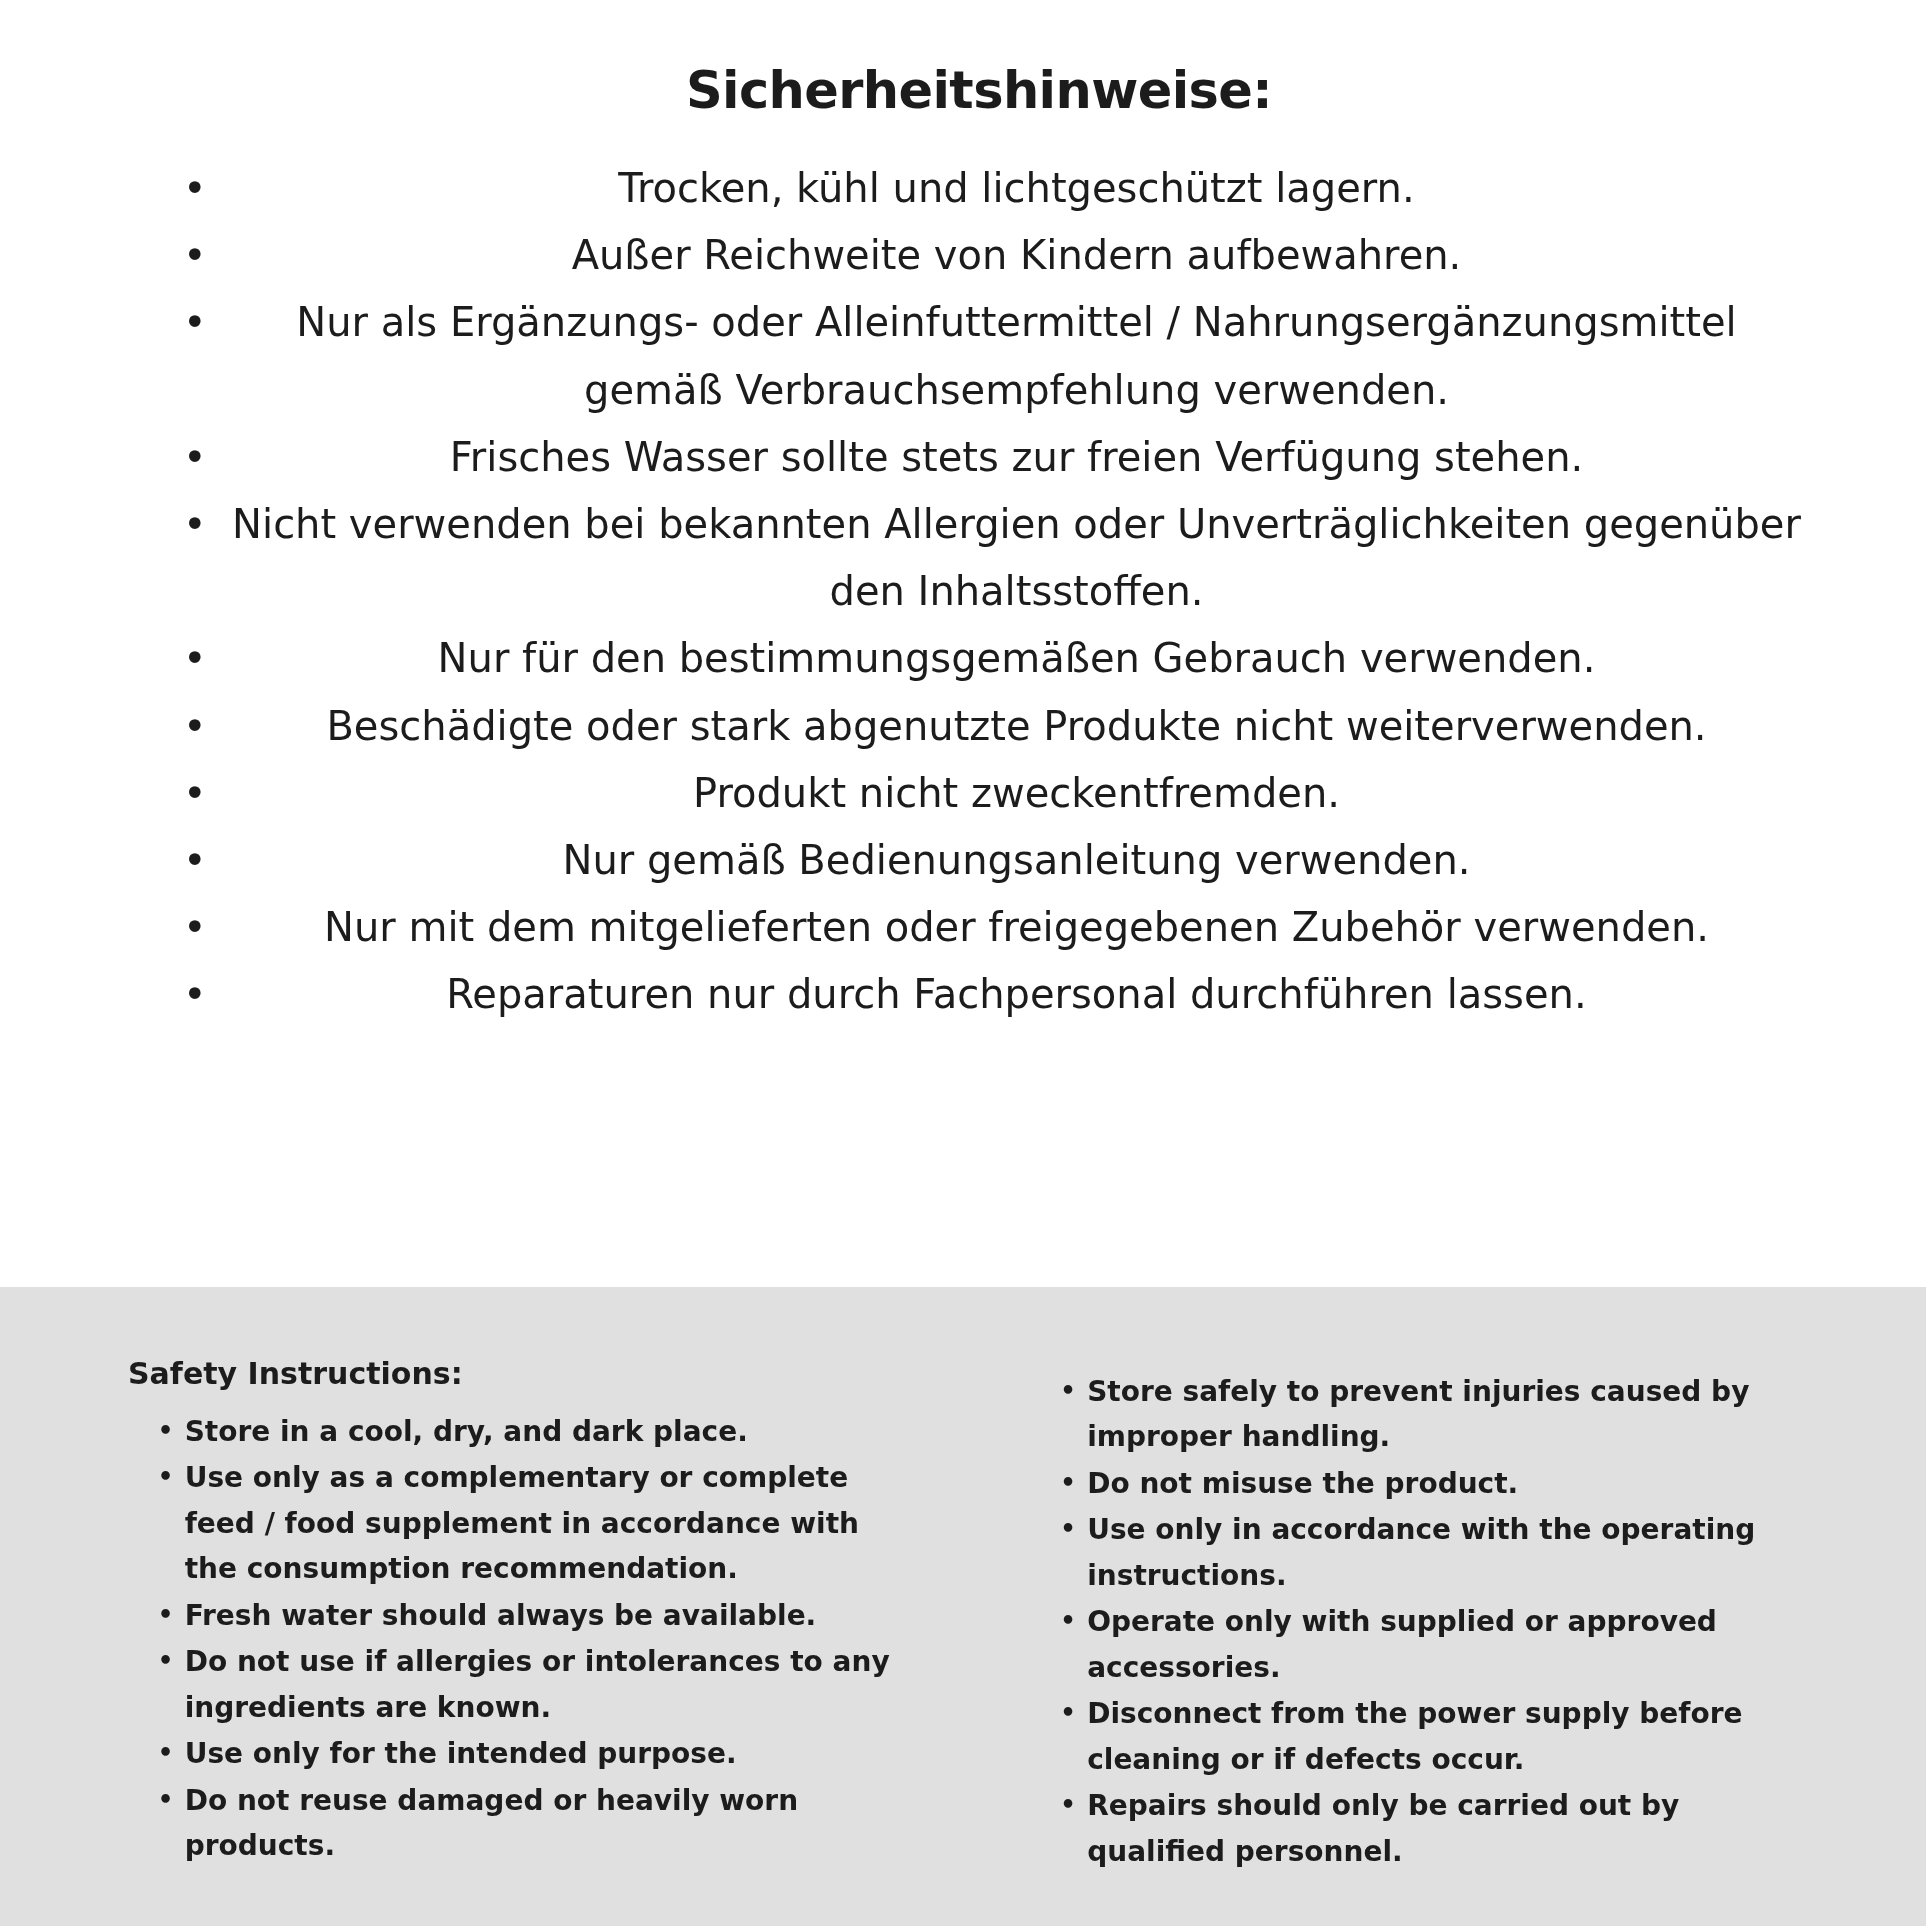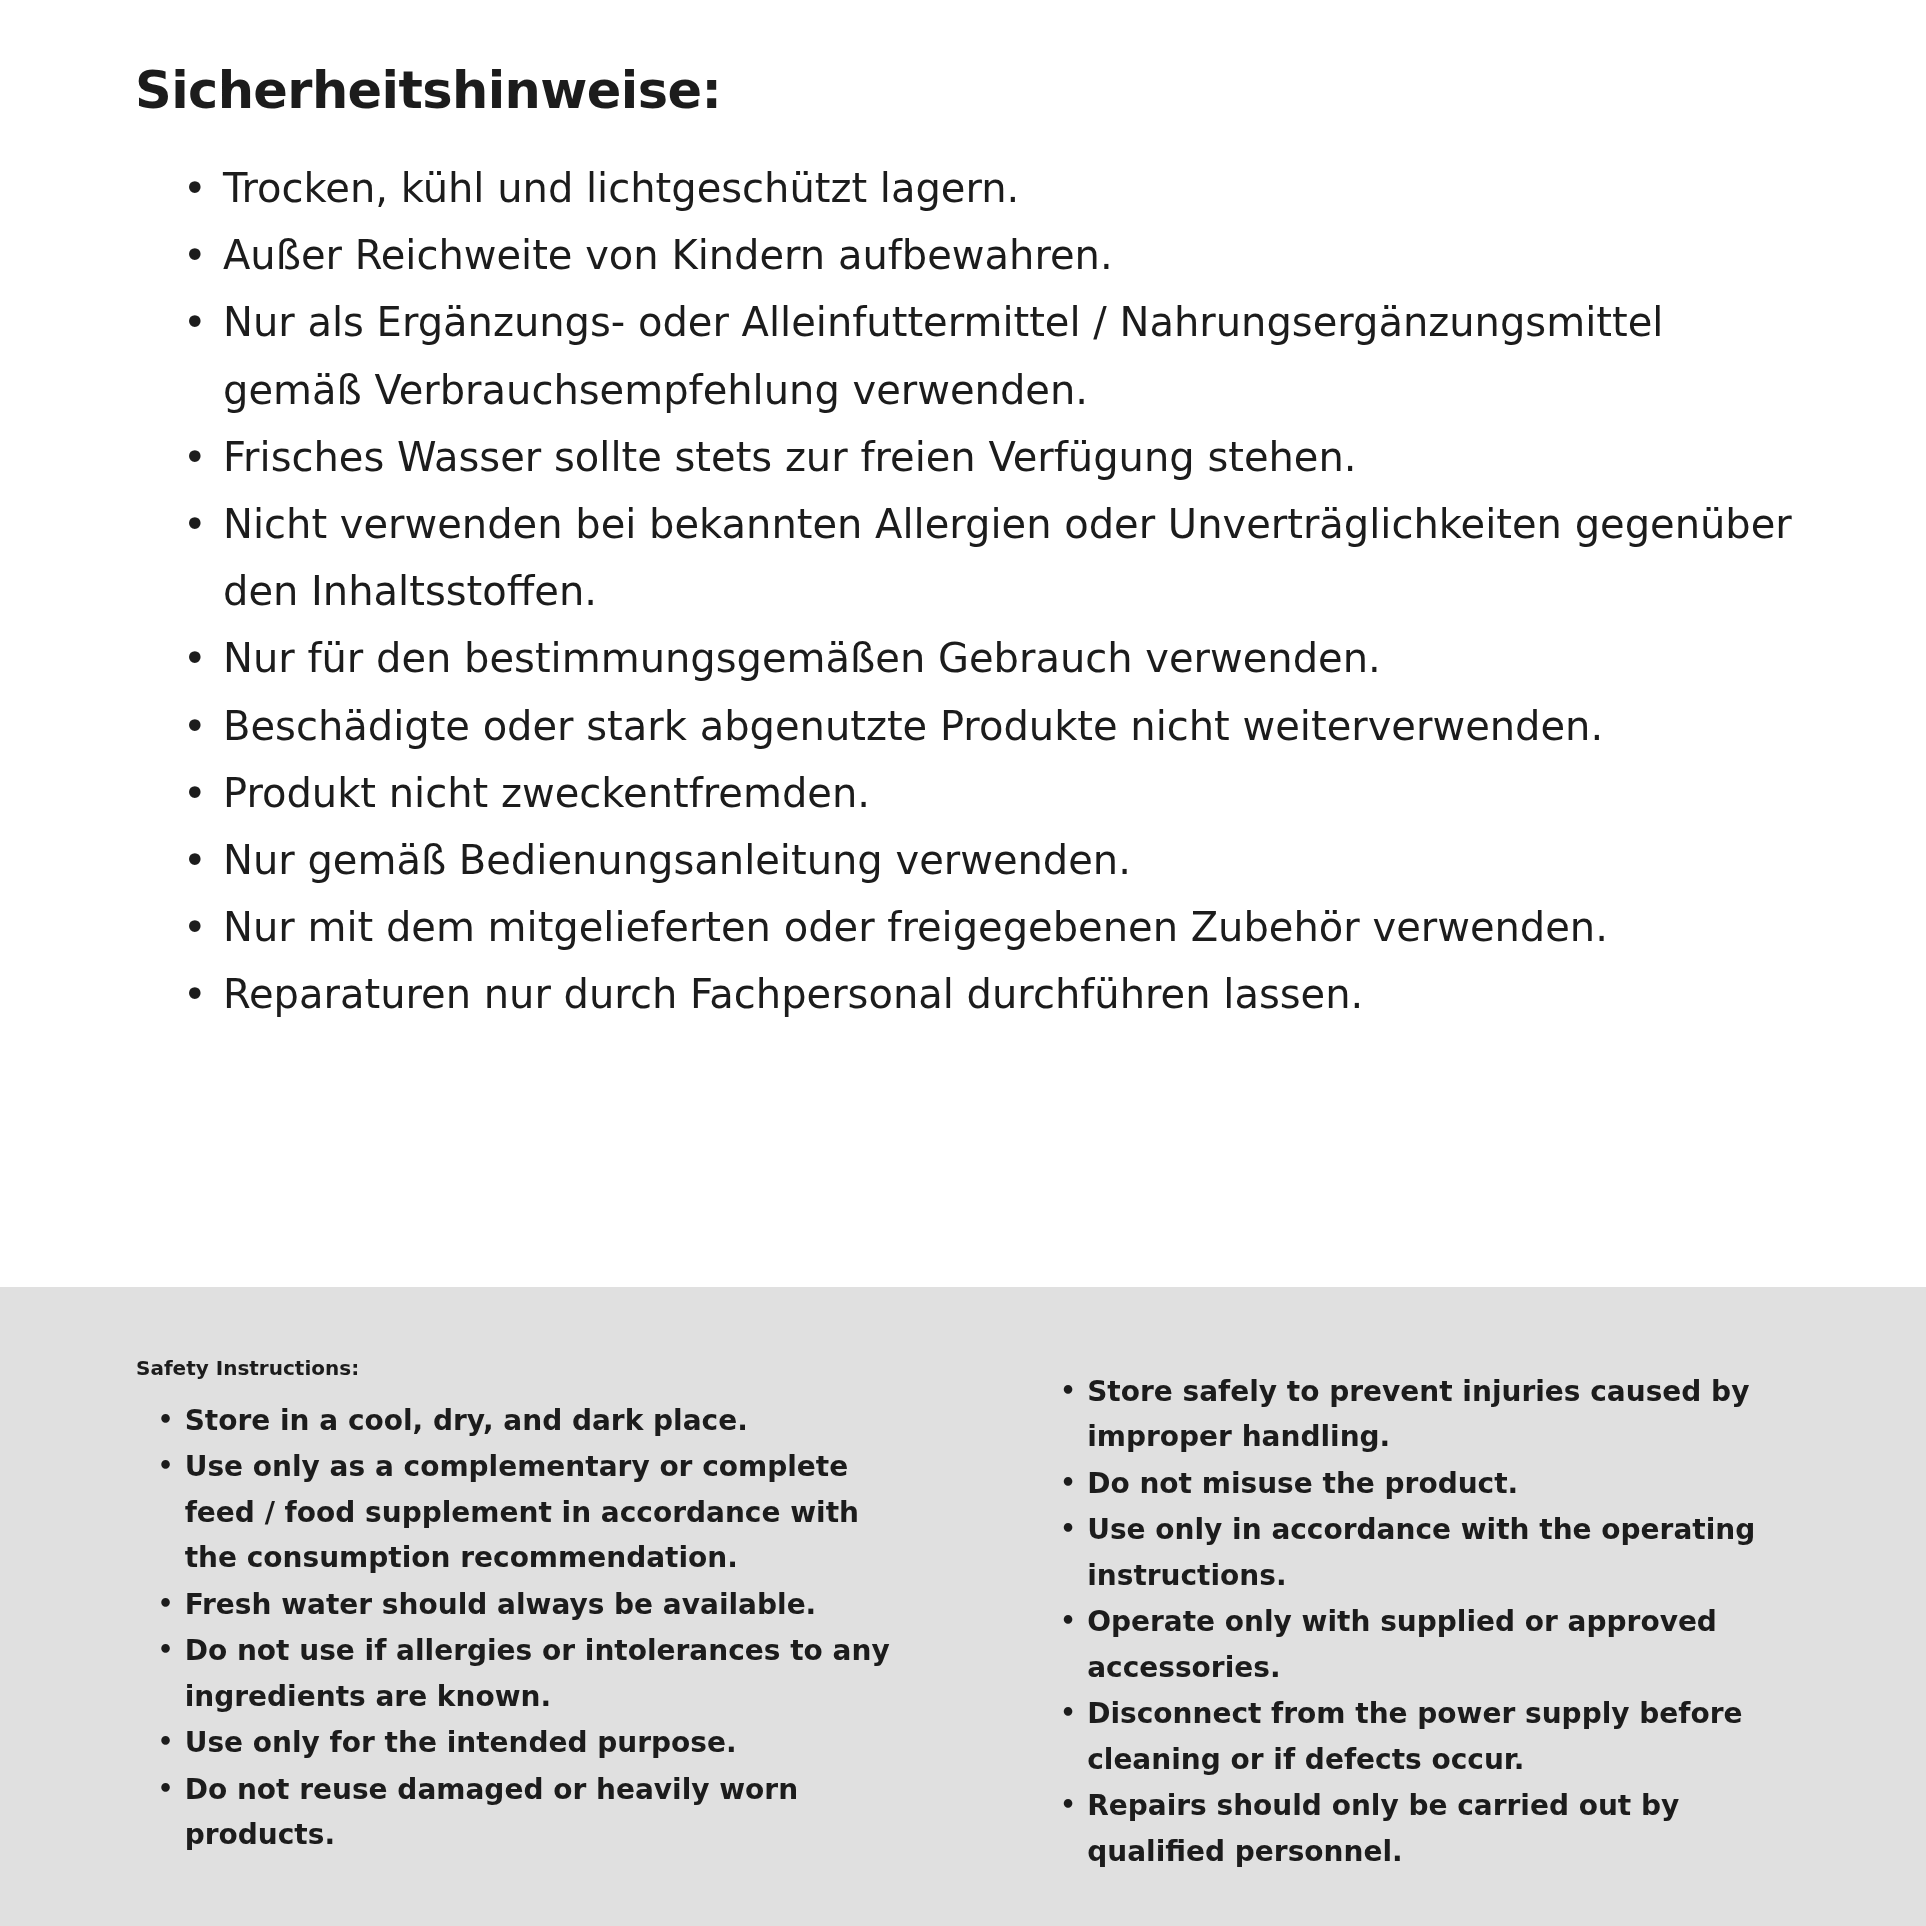--- a/index.html
+++ b/index.html
@@ -21,20 +21,21 @@
     display: flex;
     flex-direction: column;
     box-sizing: border-box;
   }
 
   
   .german-section {
     flex: 1 1 auto;
     padding: 61px 103px 0 135px;
     box-sizing: border-box;
+    text-align: center;
   }
   .german-heading {
     font-size: 51px;
     font-weight: 700;
     margin: 0 0 35px 0;
     letter-spacing: -0.6px;
   }
   .bullet-list {
     list-style: none;
     margin: 13px;
@@ -61,23 +62,23 @@
     padding: 69px 96px 39px 128px;
     box-sizing: border-box;
     display: flex;
     gap: 103px;
   }
   .english-col {
     flex: 1 1 0;
     min-width: 0;
   }
   .english-heading {
-    font-size: 20px;
+    font-size: 30px;
     font-weight: 700;
-    margin: 0 0 18px 8px;
+    margin: 0 0 18px 0;
   }
   .english-section .bullet-list {
     padding-left: 16.7px;
     font-weight: bold;
   }
   .english-section .bullet-list li {
     position: relative;
     font-size: 28px;
     line-height: 1.62;
     padding-left: 27px;

